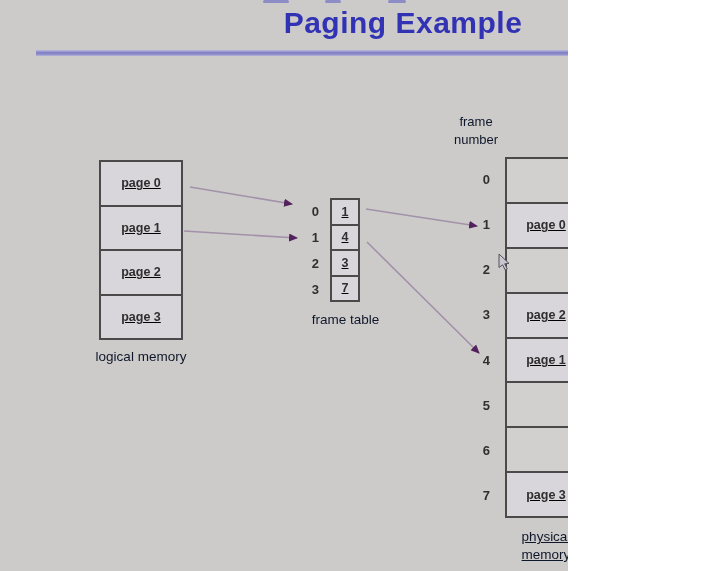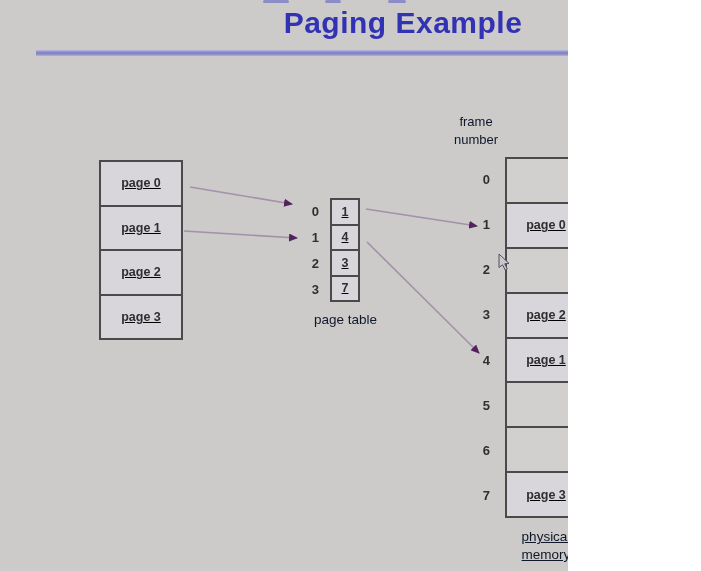--- a/index.html
+++ b/index.html
@@ -86,35 +86,36 @@
 
   <h1 class="title">Paging Example</h1>
   <div class="divider"></div>
 
   <div class="membox" style="left:99px;top:160px;width:84px;height:180px;">
     <div class="mem-cell filled">page 0</div>
     <div class="mem-cell filled">page 1</div>
     <div class="mem-cell filled">page 2</div>
     <div class="mem-cell filled">page 3</div>
   </div>
+  <div class="caption" style="left:91px;top:348px;width:100px;">logical memory</div>
 
   <div class="idx-col" style="left:302px;top:198px;width:22px;height:104px;">
     <span>0</span>
     <span>1</span>
     <span>2</span>
     <span>3</span>
   </div>
 
   <div class="membox" style="left:330px;top:198px;width:30px;height:104px;">
     <div class="mem-cell filled">1</div>
     <div class="mem-cell filled">4</div>
     <div class="mem-cell filled">3</div>
     <div class="mem-cell filled">7</div>
   </div>
-  <div class="caption" style="left:298px;top:311px;width:95px;">page table</div>
+  <div class="caption" style="left:298px;top:311px;width:95px;">frame table</div>
 
   <div class="caption" style="left:441px;top:113px;width:70px;font-size:13px;">frame number</div>
 
   <div class="idx-col" style="left:462px;top:157px;width:33px;height:361px;">
     <span>0</span>
     <span>1</span>
     <span>2</span>
     <span>3</span>
     <span>4</span>
     <span>5</span>

